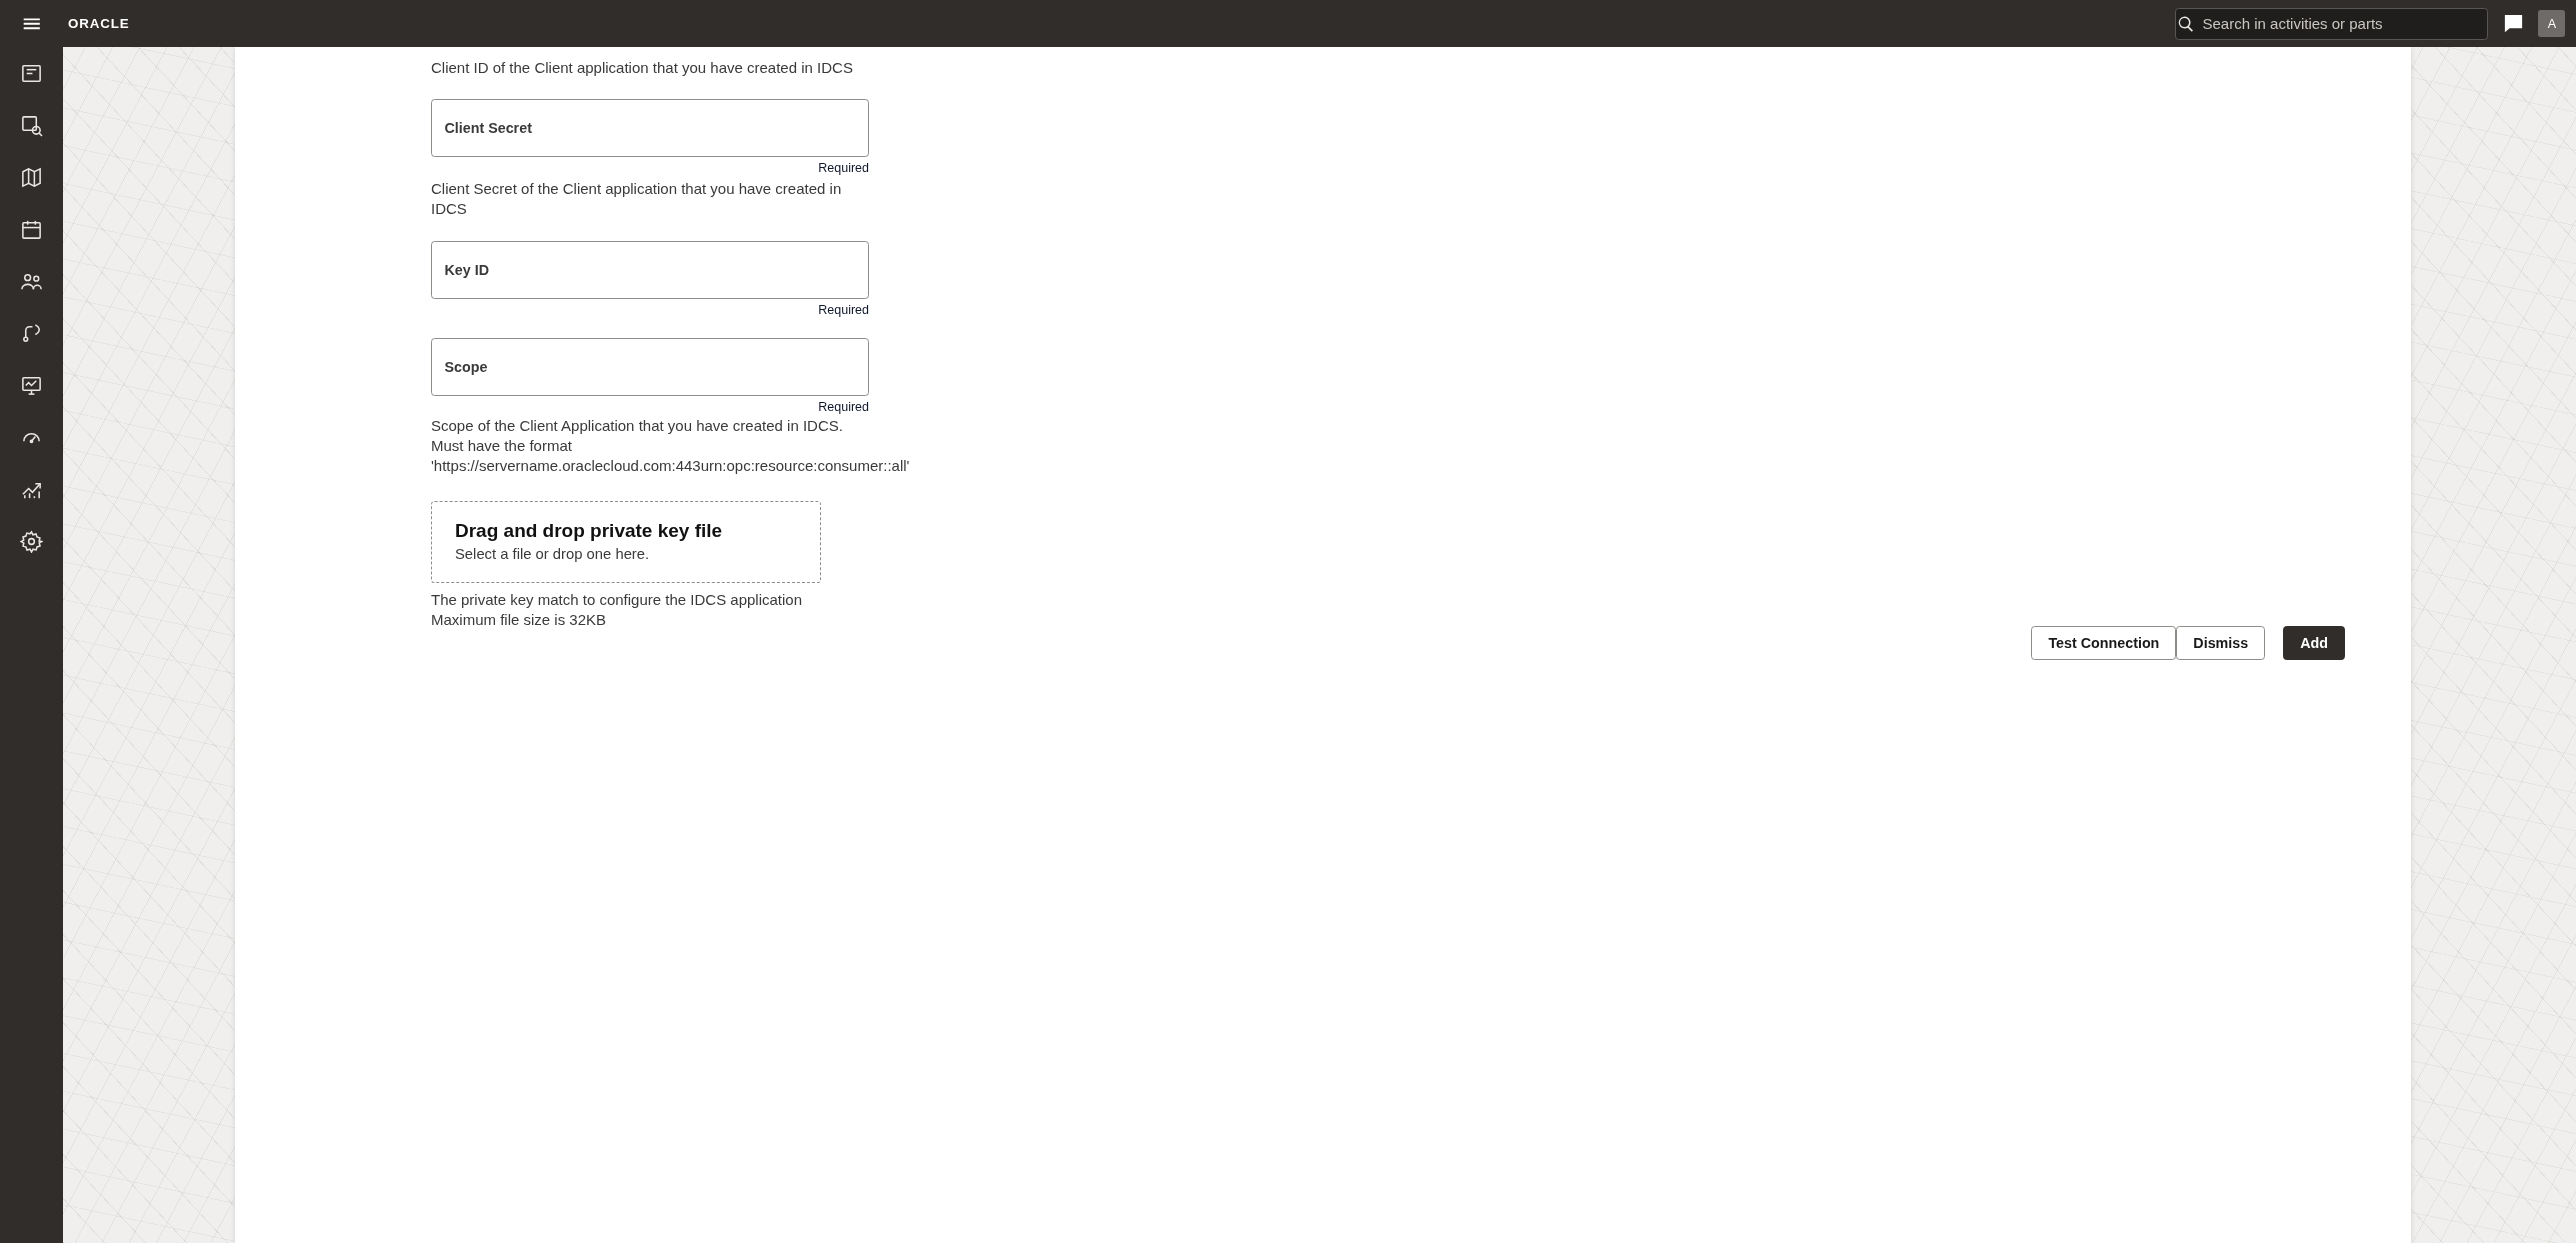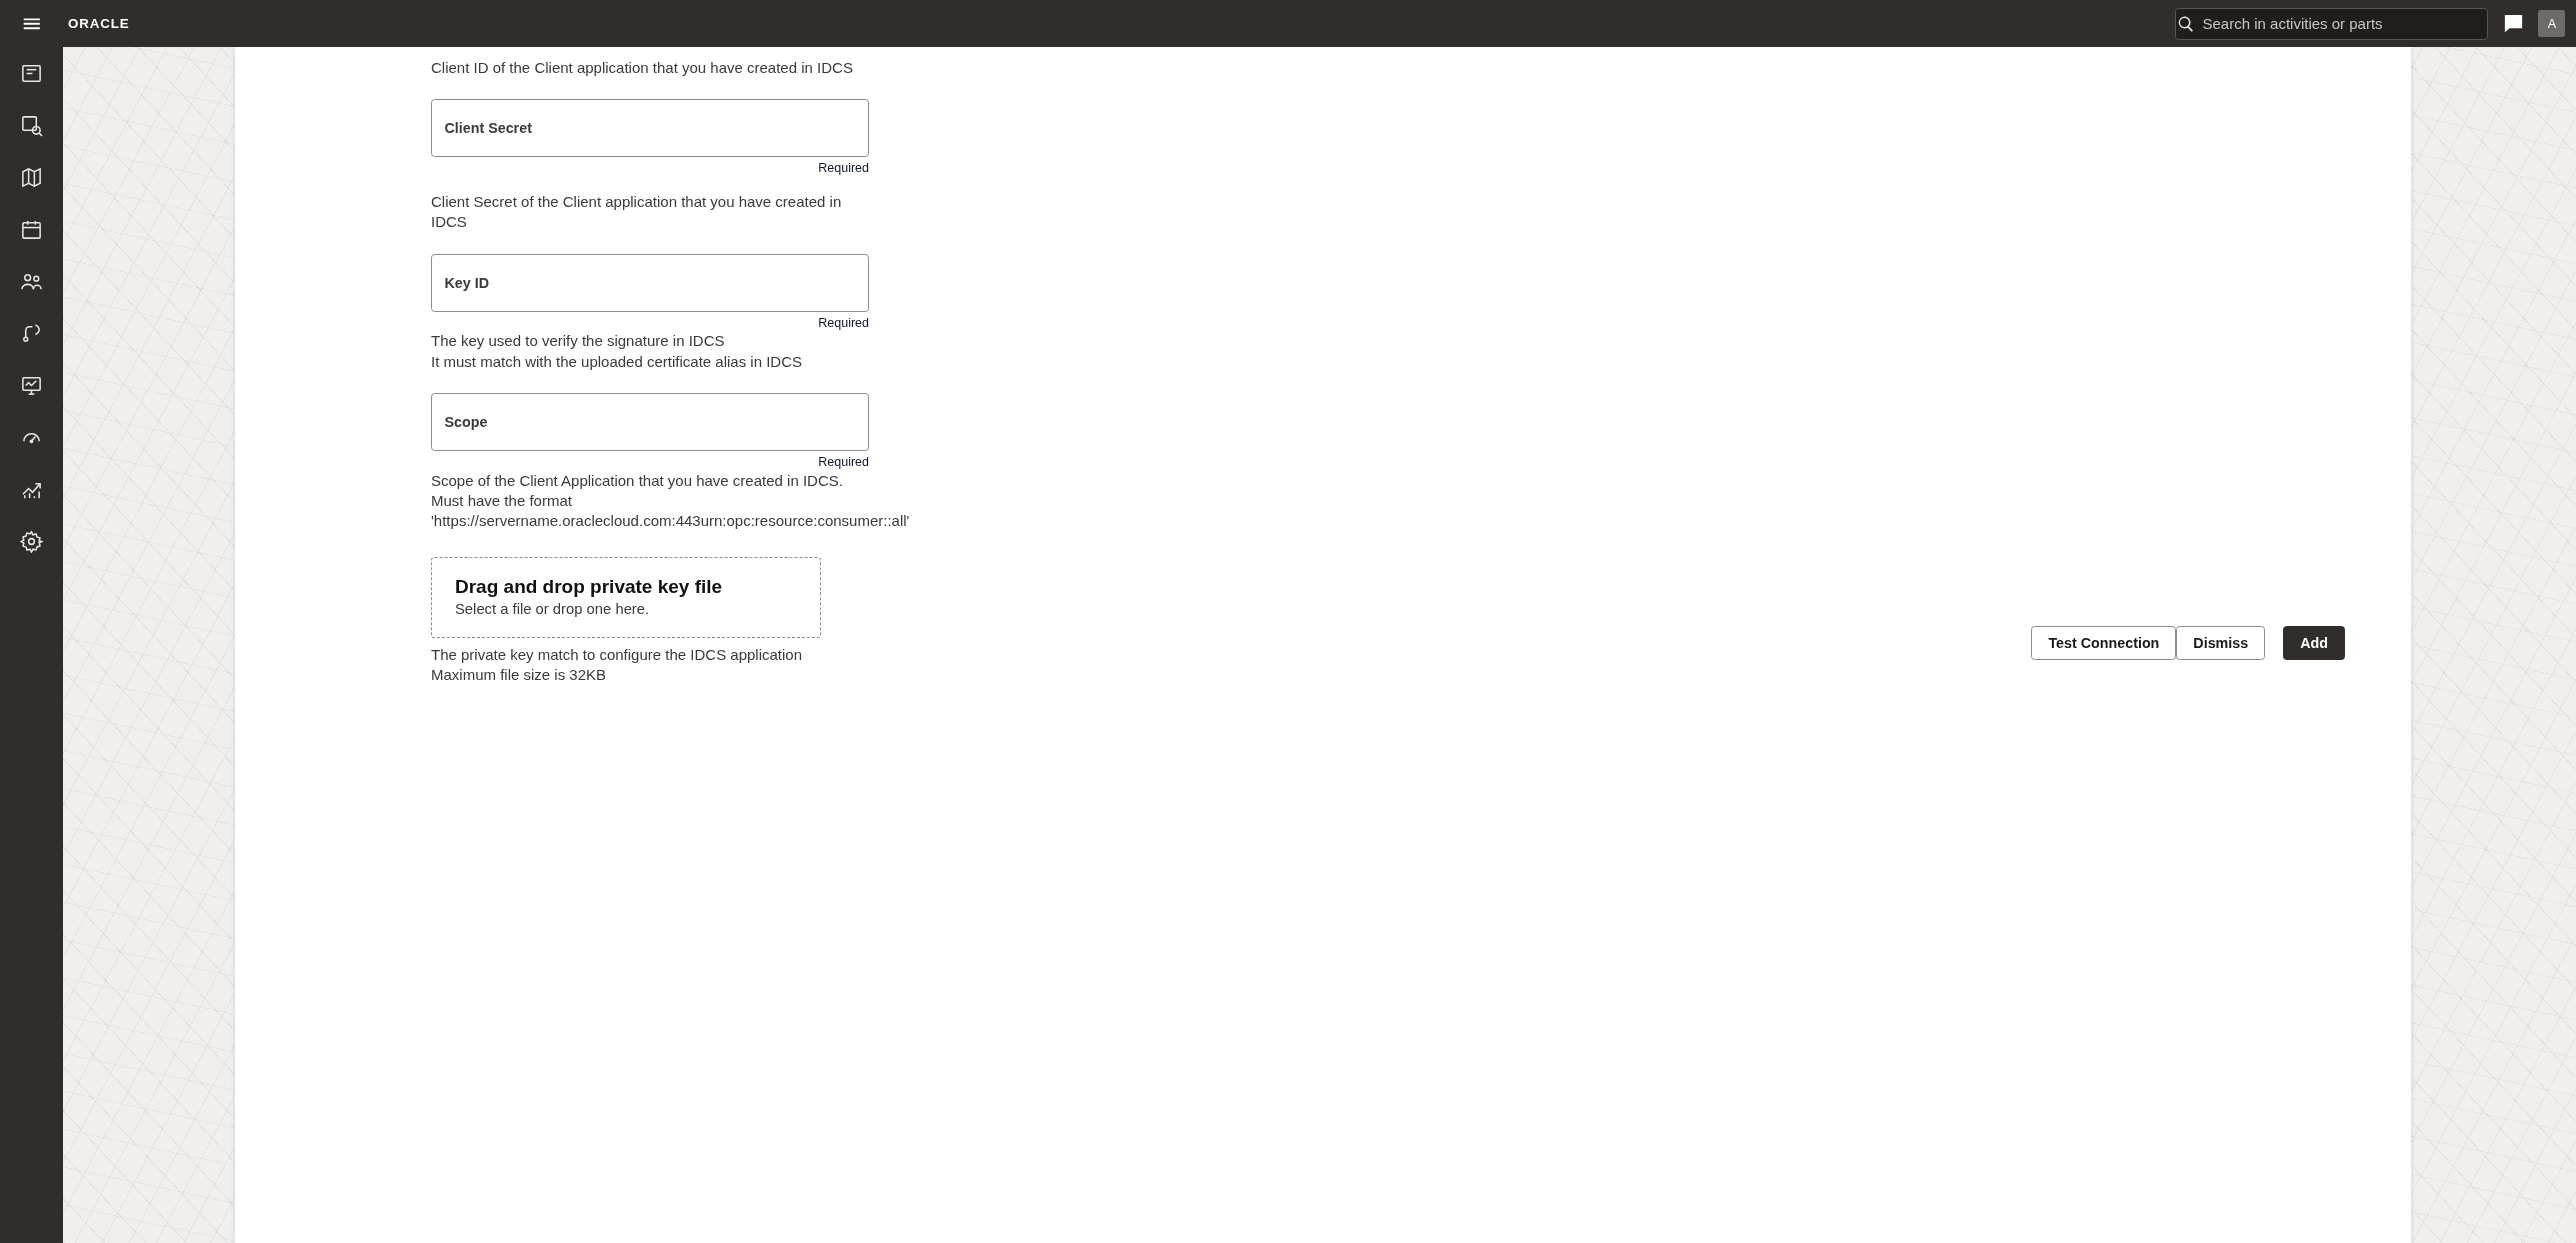--- a/index.html
+++ b/index.html
@@ -320,33 +320,29 @@
           <div class="help-text">Client ID of the Client application that you have created in IDCS</div>
 
           <div class="field-wrap">
             <div class="floating-input">
               <span>Client Secret</span>
             </div>
             <div class="req-row">
                 <span>Required</span>
               </div>
           </div>
-          <div class="help-text" style="margin-top:17px">Client Secret of the Client application that you have created in IDCS</div>
+          <div class="help-text" style="margin-top:4px">Client Secret of the Client application that you have created in IDCS</div>
 
           <div class="field-wrap">
             <div class="floating-input">
               <span>Key ID</span>
             </div>
             <div class="req-row">
                 <span>Required</span>
               </div>
-          </div>
-          <div class="help-text" style="margin-top:1.8px">
-            <span>The key used to verify the signature in IDCS</span><br>
-            <span>It must match with the uploaded certificate alias in IDCS</span>
           </div>
 
           <div class="field-wrap">
             <div class="floating-input">
               <span>Scope</span>
             </div>
             <div class="req-row">
                 <span>Required</span>
               </div>
           </div>

